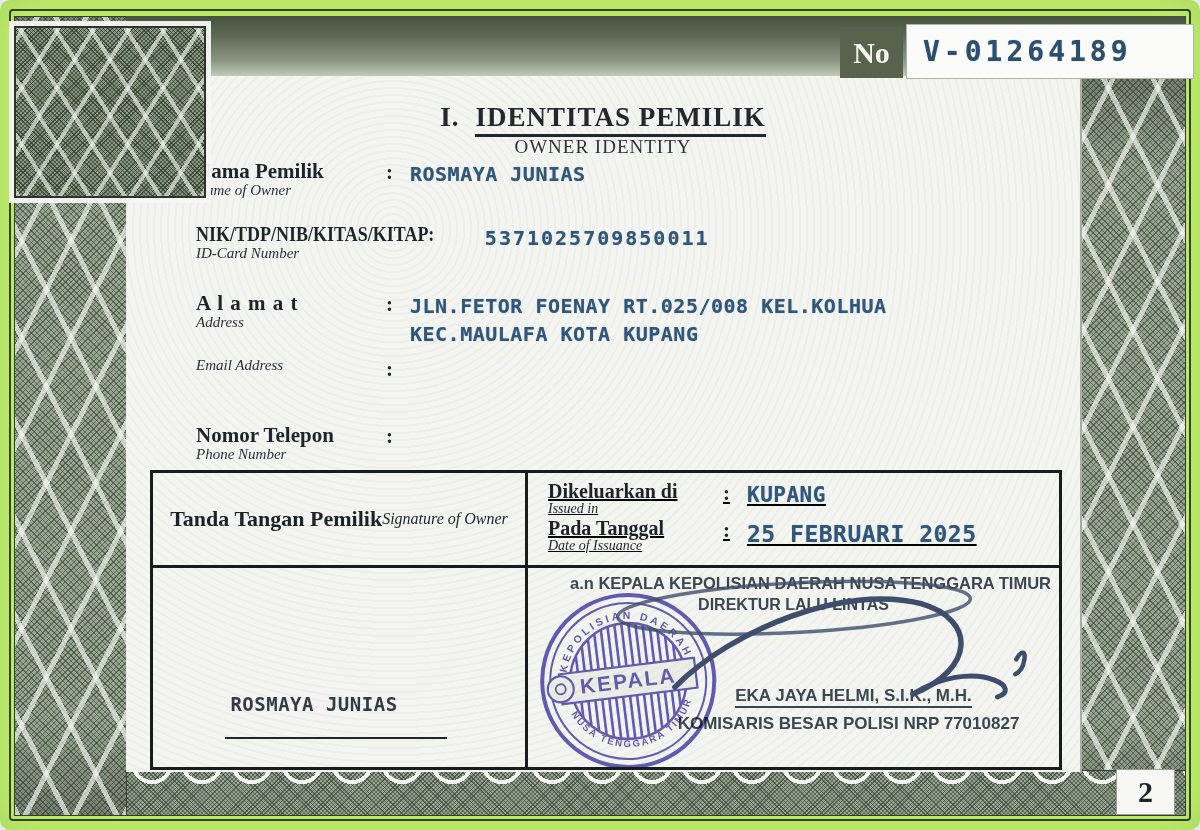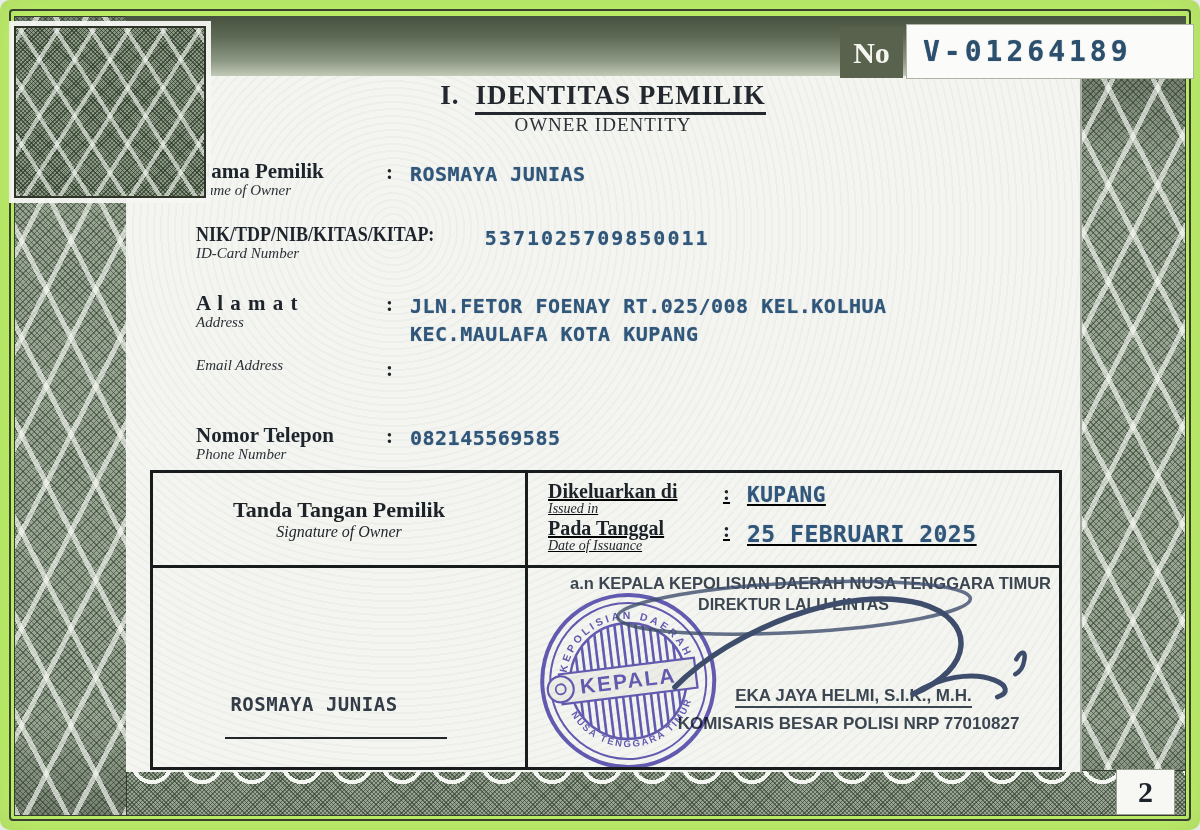--- a/index.html
+++ b/index.html
@@ -44,40 +44,40 @@
   .serial-label-box{position:absolute;left:840px;top:27px;width:63px;height:51px;z-index:4;
     background:#59624d;display:flex;align-items:center;justify-content:center;
     color:#f5f6f0;font-weight:bold;font-size:30px;font-family:"Liberation Serif",serif;}
   .serial-value-box{position:absolute;left:906px;top:24px;width:288px;height:55px;z-index:4;
     background:#fbfcf9;border:1px solid #aeb3a6;display:flex;align-items:center;
     padding-left:16px;box-sizing:border-box;
     color:#2c4f6d;font-family:"DejaVu Sans Mono",monospace;font-weight:bold;
     font-size:28px;letter-spacing:4px;text-shadow:0 0 1px rgba(44,79,109,.6);}
   
   .title-wrap{position:absolute;left:0;right:0;top:4px;text-align:center;color:#23282e;}
-  .title-main{font-size:27px;font-weight:bold;letter-spacing:1px;}
+  .title-main{font-size:27px;font-weight:bold;letter-spacing:1px;margin-top:22px;}
   .title-num{margin-right:16px;}
   .title-text{border-bottom:3.5px solid #23282e;padding-bottom:2px;}
   .title-sub{font-size:19px;letter-spacing:1px;margin-top:3px;color:#2c3238;}
   
   .row{position:absolute;left:70px;right:16px;display:flex;align-items:flex-start;}
   .lbl{min-width:190px;flex:none;color:#1e242b;}
   .lbl .l1{font-size:21px;font-weight:bold;line-height:1.05;}
   .lbl .l2{font-size:15px;font-style:italic;color:#2a3036;}
   .lbl.condensed .l1{display:inline-block;transform:scaleX(.9);transform-origin:left;white-space:nowrap;font-size:20px;}
   .sep{font-size:21px;font-weight:bold;color:#1e242b;margin:0 10px 0 0;width:14px;flex:none;}
   .typed{font-family:"DejaVu Sans Mono",monospace;font-weight:bold;color:#30567a;
     font-size:20px;letter-spacing:.5px;line-height:1.4;text-shadow:0 0 1px rgba(48,86,122,.55);}
   .row .typed{flex:1;}
   
   .sig-table{position:absolute;left:24px;top:394px;width:912px;height:300px;
     border:3px solid #191c1c;box-sizing:border-box;}
   .cell{position:absolute;box-sizing:border-box;}
   .cell-tl{left:0;top:0;width:375px;height:95px;border-right:3px solid #191c1c;border-bottom:3px solid #191c1c;
-    display:flex;flex-direction:column;align-items:center;justify-content:center;color:#1d2228;}
+    display:flex;align-items:center;justify-content:center;color:#1d2228;}
   .cell-tl .l1{font-size:22px;font-weight:bold;}
   .cell-tl .l2{font-size:16px;font-style:italic;}
   .cell-tr{left:375px;top:0;right:0;height:95px;border-bottom:3px solid #191c1c;padding:8px 0 0 20px;}
   .tr-row{display:flex;align-items:flex-start;margin-bottom:1px;text-decoration:underline;}
   .tr-lbl{min-width:175px;color:#1d2228;}
   .tr-lbl .l1{font-size:20px;font-weight:bold;line-height:1;}
   .tr-lbl .l2{font-size:14px;font-style:italic;}
   .tr-row .sep{margin-top:0;}
   .cell-bl{left:0;top:95px;width:375px;bottom:0;border-right:3px solid #191c1c;}
   .owner-name{position:absolute;left:0;right:50px;bottom:52px;text-align:center;
@@ -167,21 +167,20 @@
       <div class="sep">:</div>
       <div class="typed"></div>
     </div>
 
     <div class="row" style="top:348px">
       <div class="lbl">
         <div class="l1">Nomor Telepon</div>
         <div class="l2">Phone Number</div>
       </div>
       <div class="sep">:</div>
-      <div class="typed">082145569585</div>
     </div>
 
     <div class="sig-table">
       <div class="cell cell-tl">
         <div class="l1">Tanda Tangan Pemilik</div>
         <div class="l2">Signature of Owner</div>
       </div>
 
       <div class="cell cell-tr">
         <div class="tr-row">

